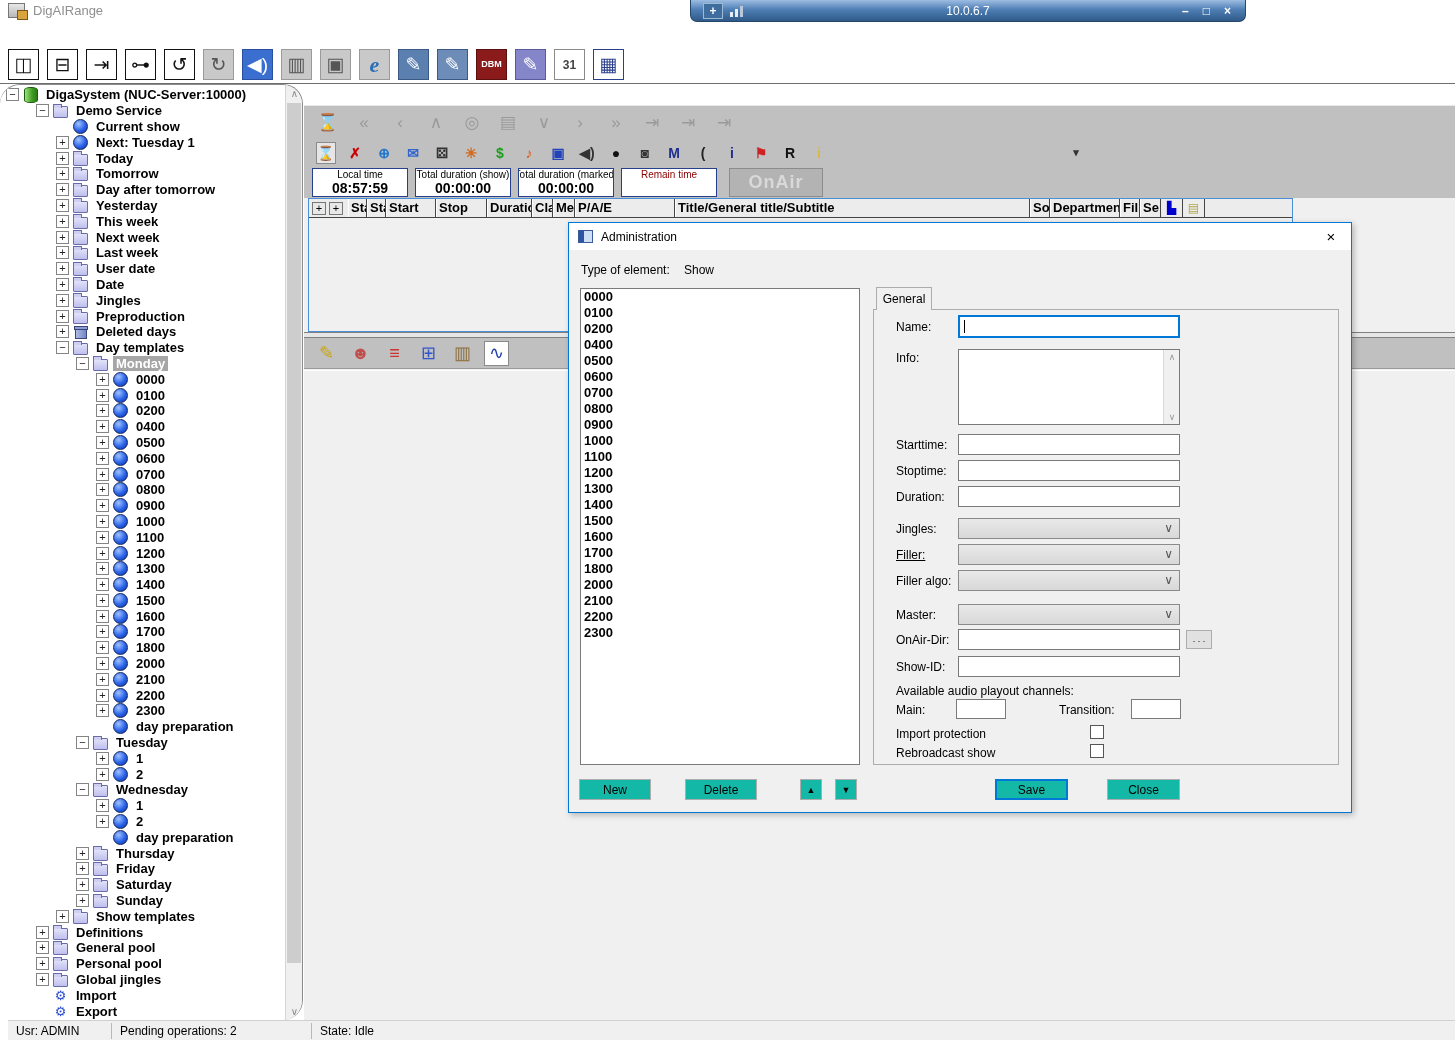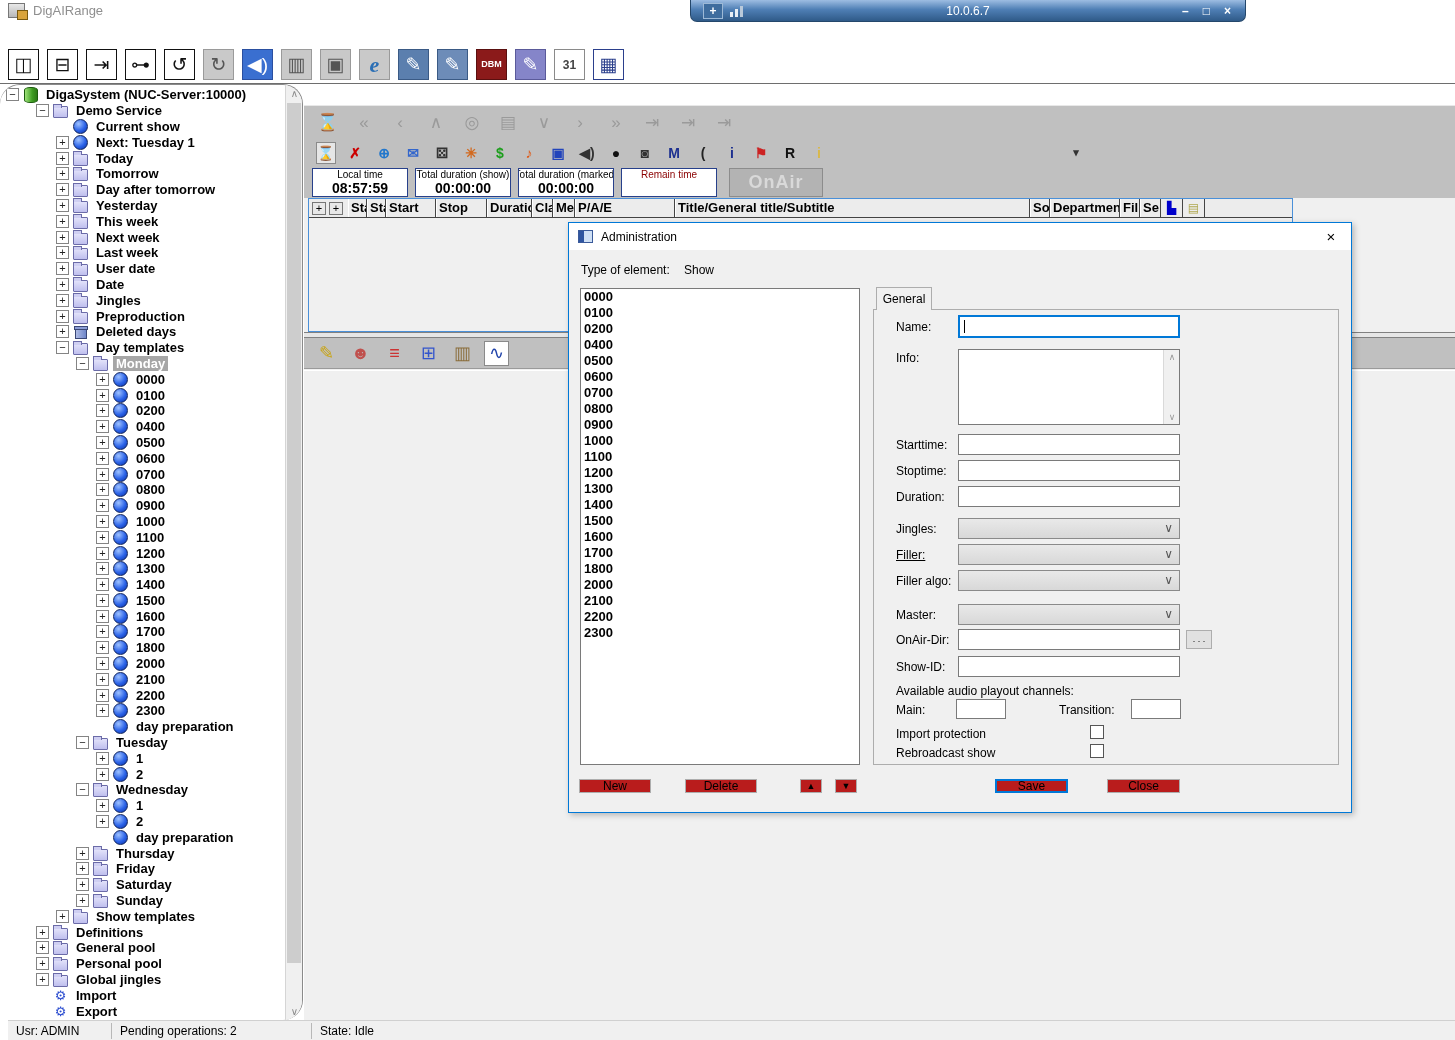--- a/index.html
+++ b/index.html
@@ -128,21 +128,21 @@
   .fi.focused { border:2px solid #0078d7; }
   .caret { display:inline-block; width:1px; height:13px; background:#000; vertical-align:middle; }
   .combo { position:absolute; background:linear-gradient(#e9e9e9,#d8d8d8); border:1px solid #8a8a8a; }
   .combo::after { content:"∨"; position:absolute; right:6px; top:2px; font-size:12px; color:#555; }
   .ta { position:absolute; background:#fff; border:1px solid #7a7a7a; }
   .ta .rail { position:absolute; right:0; top:0; bottom:0; width:16px; background:#f0f0f0; border-left:1px solid #d9d9d9; }
   .ta .rail span { position:absolute; left:0; width:16px; text-align:center; font-size:9px; color:#999; }
   .ta .rail span.up{top:2px;} .ta .rail span.dn{bottom:2px;}
   .browse-btn { position:absolute; background:#e1e1e1; border:1px solid #adadad; font-size:9px; line-height:9px; text-align:center; padding-top:4px; }
   .cb { position:absolute; width:14px; height:14px; background:#fff; border:1px solid #555; }
-  .dlg-btn { position:absolute; height:14px; background:#b91c1c; border:1px solid #adadad; font-size:12px; display:flex; align-items:center; justify-content:center; }
+  .dlg-btn { position:absolute; height:21px; background:#14b8a6; border:1px solid #adadad; font-size:12px; display:flex; align-items:center; justify-content:center; }
   .dlg-btn.default { border:2px solid #0078d7; }
   .dlg-btn.arrow { width:22px; font-size:9px; }
   
   .l-name{left:327px; top:97px;} .i-name{left:389px; top:92px; width:222px; height:23px;}
   .l-info{left:327px; top:128px;} .i-info{left:389px; top:126px; width:222px; height:76px;}
   .l-start{left:327px; top:215px;} .i-start{left:389px; top:211px; width:222px; height:21px;}
   .l-stop{left:327px; top:241px;} .i-stop{left:389px; top:237px; width:222px; height:21px;}
   .l-dur{left:327px; top:267px;} .i-dur{left:389px; top:263px; width:222px; height:21px;}
   .l-jin{left:327px; top:299px;} .i-jin{left:389px; top:295px; width:222px; height:21px;}
   .l-fil{left:327px; top:325px;text-decoration:underline;} .i-fil{left:389px; top:321px; width:222px; height:21px;}

